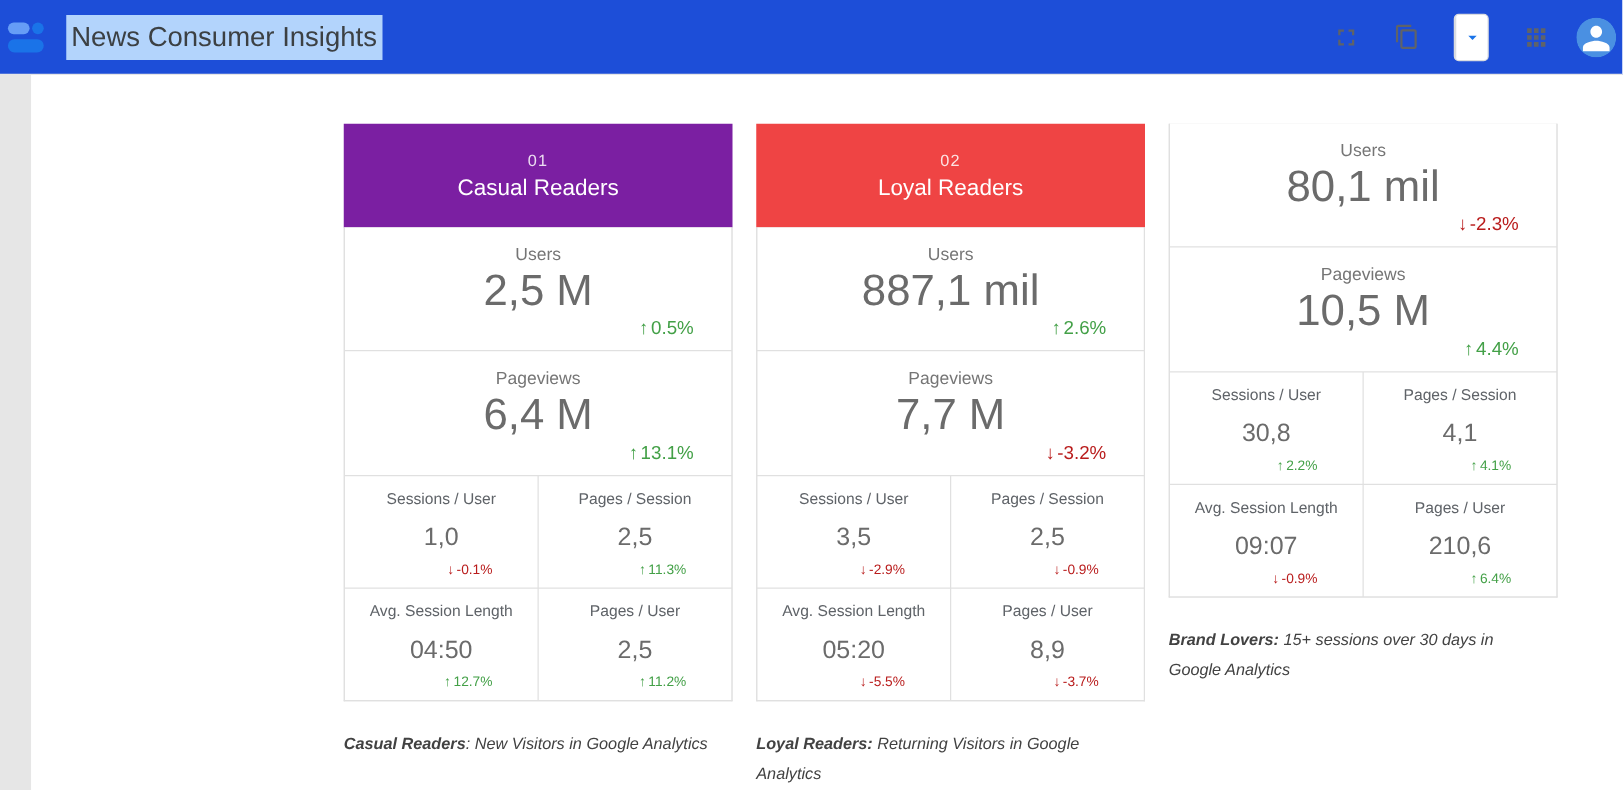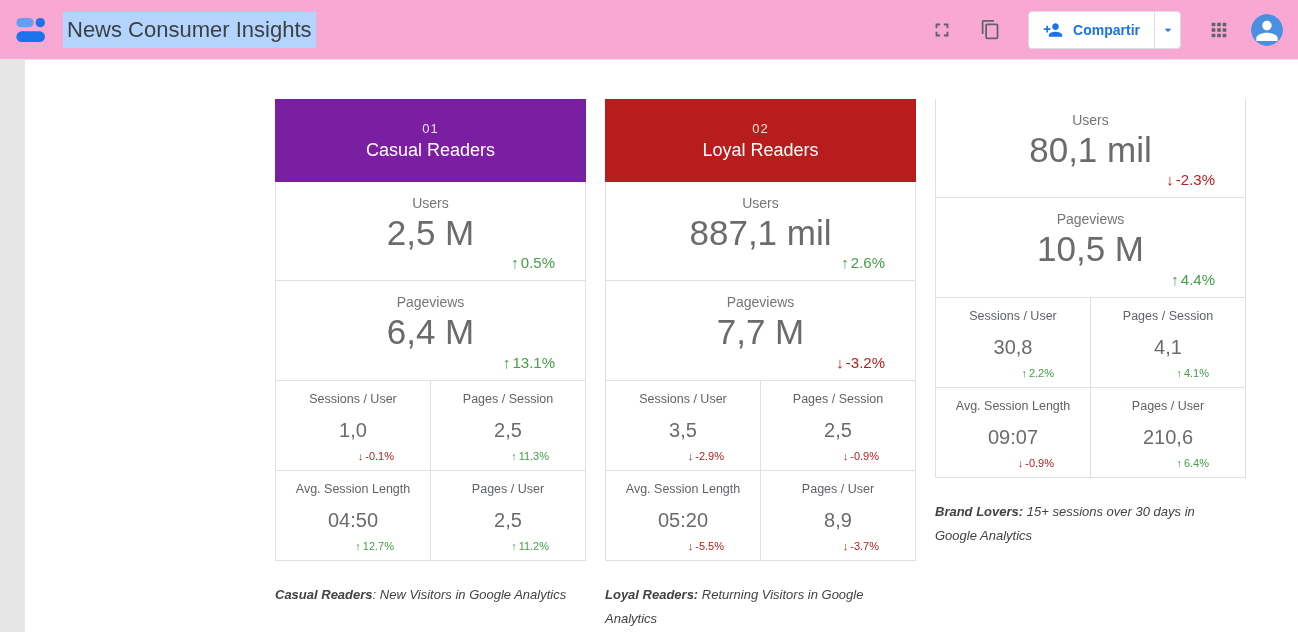--- a/index.html
+++ b/index.html
@@ -1,21 +1,21 @@
 <!DOCTYPE html>
 <html><head>
 <meta charset="utf-8">
 <style>
   * { box-sizing: border-box; margin: 0; padding: 0; }
   html, body { width: 1298px; height: 632px; overflow: hidden; background: #fff;
     font-family: "Liberation Sans", sans-serif; }
 
   
-  .appbar { height: 60px; display: flex; align-items: center; padding: 0 15px;
-    background: #f9a8d4; border-bottom: 1px solid #e6e6e6; }
+  .appbar { height: 60px; display: flex; align-items: center; padding: 0 5px;
+    background: #1d4ed8; border-bottom: 1px solid #e6e6e6; }
   .logo { width: 32px; height: 32px; margin-right: 16px; flex: 0 0 auto; }
   .report-title { font-size: 22px; color: #3c4043; background: #b3d4fc;
     padding: 5px 4px; white-space: nowrap; cursor: text; }
   .actions { margin-left: auto; display: flex; align-items: center; gap: 16px; }
   .icon-btn { background: none; border: none; width: 32px; height: 32px;
     display: flex; align-items: center; justify-content: center; cursor: pointer; }
   .share-group { display: flex; align-items: stretch; height: 38px;
     border: 1px solid #dadce0; border-radius: 4px; overflow: hidden; margin: 0 6px;
     background: #fff; }
   .share-main { display: flex; align-items: center; gap: 10px; padding: 0 14px;
@@ -81,26 +81,20 @@
         <path d="M7 14H5v5h5v-2H7v-3zm-2-4h2V7h3V5H5v5zm12 7h-3v2h5v-5h-2v3zM14 5v2h3v3h2V5h-5z"></path>
       </svg>
     </button>
     <button class="icon-btn">
       <svg viewBox="0 0 24 24" width="21" height="21" fill="#5f6368">
         <path d="M16 1H4c-1.1 0-2 .9-2 2v14h2V3h12V1zm3 4H8c-1.1 0-2 .9-2 2v14c0 1.1.9 2 2 2h11c1.1 0 2-.9 2-2V7c0-1.1-.9-2-2-2zm0 16H8V7h11v14z"></path>
       </svg>
     </button>
 
     <div class="share-group">
-      <button class="share-main">
-        <svg viewBox="0 0 24 24" width="20" height="20" fill="#1a73e8">
-          <path d="M15 12c2.21 0 4-1.79 4-4s-1.79-4-4-4-4 1.79-4 4 1.79 4 4 4zm-9-2V7H4v3H1v2h3v3h2v-3h3v-2H6zm9 4c-2.67 0-8 1.34-8 4v2h16v-2c0-2.66-5.33-4-8-4z"></path>
-        </svg>
-        <span>Compartir</span>
-      </button>
       <button class="share-caret">
         <svg viewBox="0 0 24 24" width="16" height="16" fill="#1a73e8">
           <path d="M7 10l5 5 5-5z"></path>
         </svg>
       </button>
     </div>
 
     <button class="icon-btn">
       <svg viewBox="0 0 24 24" width="22" height="22" fill="#5f6368">
         <path d="M4 8h4V4H4v4zm6 12h4v-4h-4v4zm-6 0h4v-4H4v4zm0-6h4v-4H4v4zm6 0h4v-4h-4v4zm6-10v4h4V4h-4zm-6 4h4V4h-4v4zm6 6h4v-4h-4v4zm0 6h4v-4h-4v4z"></path>
@@ -181,21 +175,21 @@
         </div>
       </div>
     </div>
 
     <div class="footnote">
       <b>Casual Readers</b><span>: New Visitors in Google Analytics</span>
     </div>
   </div>
 
   <div class="card-col">
-    <div class="card-header" style="background: #b91c1c;">
+    <div class="card-header" style="background: #ef4444;">
       <div class="card-number">02</div>
       <div class="card-name">Loyal Readers</div>
     </div>
 
     <div class="card-body">
       <div class="metric large">
         <div class="m-label">Users</div>
         <div class="m-value">887,1 mil</div>
         <div class="change lg up">
           <span class="arrow"></span>

